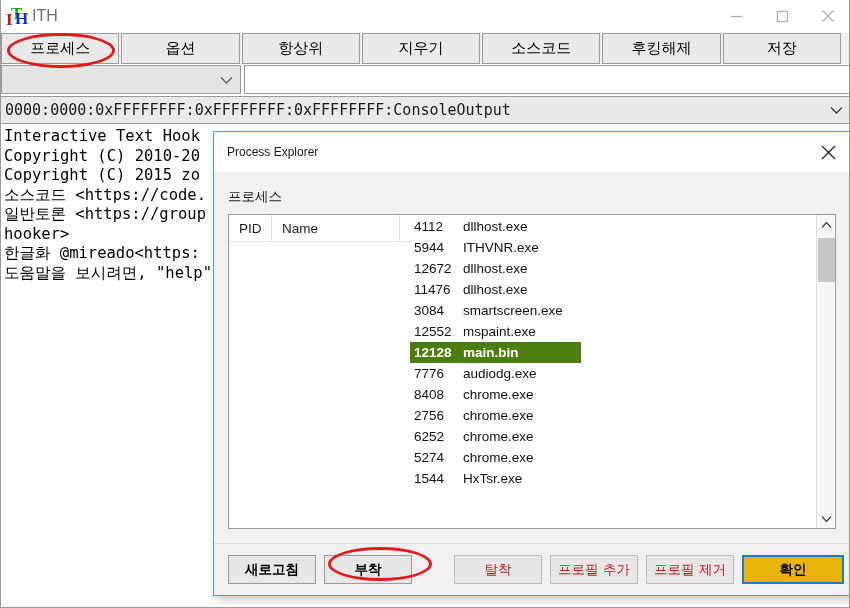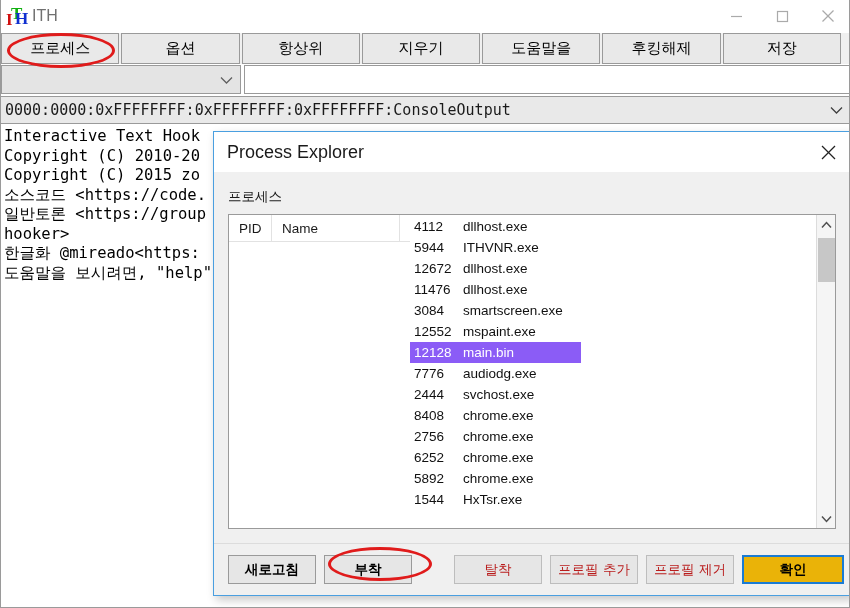--- a/index.html
+++ b/index.html
@@ -160,21 +160,21 @@
   }
   .dlg-title {
     height: 40px;
     background: #ffffff;
     display: flex; align-items: center;
     padding-left: 13px;
     position: relative;
     flex: 0 0 auto;
   }
   .dlg-title-text {
-    font-size: 18px;
+    font-size: 12px;
     color: #1a1a1a;
     font-family: "Liberation Sans", sans-serif;
   }
   .dlg-close {
     position: absolute; right: 0; top: 0;
     width: 44px; height: 40px;
     display: flex; align-items: center; justify-content: center;
     color: #222;
   }
   .dlg-body {
@@ -230,22 +230,23 @@
   .prow {
     height: 21px;
     display: flex; align-items: center;
     font-size: 13.5px;
     color: #111;
     font-family: "Liberation Sans", sans-serif;
     width: 171px;
     padding-left: 4px;
   }
   .prow.sel {
-    background: #8b5cf6;
+    background: #4d7c0f;
     color: #ffffff;
+    font-weight: bold;
   }
   .prow .c-pid {
     width: 49px;
     text-align: left;
   }
   .prow .c-name { flex: 1; }
 
   
   .vscroll {
     width: 19px;
@@ -342,21 +343,21 @@
           </svg>
       </div>
     </div>
   </div>
 
   <div class="toolbar">
     <div class="tbtn">프로세스</div>
     <div class="tbtn">옵션</div>
     <div class="tbtn">항상위</div>
     <div class="tbtn">지우기</div>
-    <div class="tbtn">도움말을</div>
+    <div class="tbtn">소스코드</div>
     <div class="tbtn">후킹해제</div>
     <div class="tbtn">저장</div>
   </div>
 
   <div class="row2">
     <div class="combo-left">
       <span></span>
       <span>
         <svg width="13" height="9" viewBox="0 0 13 9">
             <polyline points="1,1.5 6.5,7 12,1.5" fill="none" stroke="#606060" stroke-width="1.3"></polyline>
@@ -425,37 +426,33 @@
               </div>
               <div class="prow sel">
                 <span class="c-pid">12128</span>
                 <span class="c-name">main.bin</span>
               </div>
               <div class="prow">
                 <span class="c-pid">7776</span>
                 <span class="c-name">audiodg.exe</span>
               </div>
               <div class="prow">
-                <span class="c-pid">2444</span>
-                <span class="c-name">svchost.exe</span>
-              </div>
-              <div class="prow">
                 <span class="c-pid">8408</span>
                 <span class="c-name">chrome.exe</span>
               </div>
               <div class="prow">
                 <span class="c-pid">2756</span>
                 <span class="c-name">chrome.exe</span>
               </div>
               <div class="prow">
                 <span class="c-pid">6252</span>
                 <span class="c-name">chrome.exe</span>
               </div>
               <div class="prow">
-                <span class="c-pid">5892</span>
+                <span class="c-pid">5274</span>
                 <span class="c-name">chrome.exe</span>
               </div>
               <div class="prow">
                 <span class="c-pid">1544</span>
                 <span class="c-name">HxTsr.exe</span>
               </div>
             </div>
         </div>
         <div class="vscroll">
           <div class="vs-arrow">

